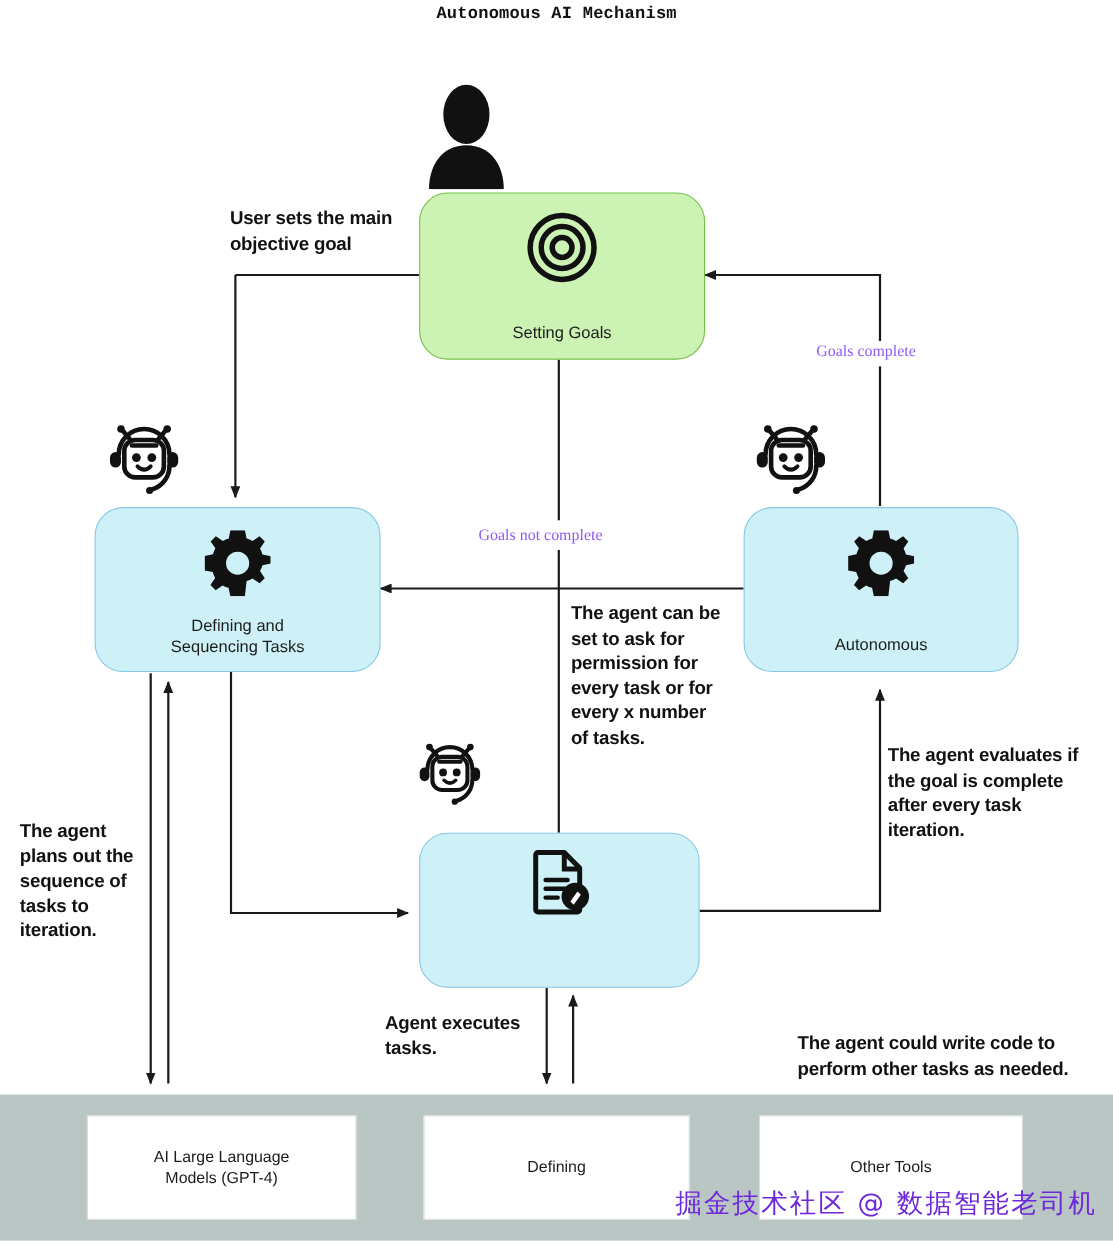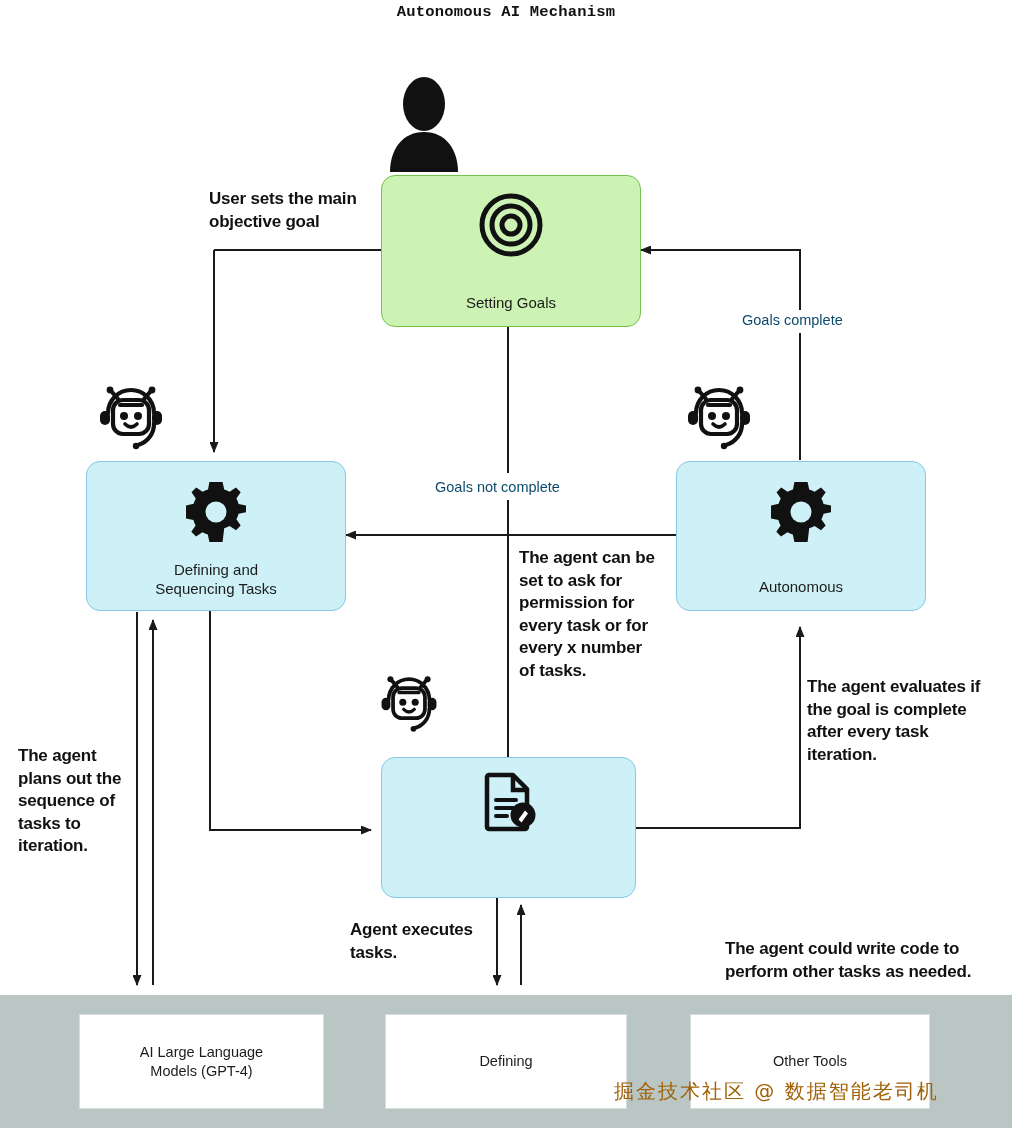--- a/index.html
+++ b/index.html
@@ -5,43 +5,43 @@
   html,body{margin:0;padding:0;background:#ffffff;}
   body{width:1012px;height:1128px;position:relative;overflow:hidden;
        font-family:"Liberation Sans", sans-serif; color:#1a1a1a;}
   #stage{position:absolute;inset:0;width:1012px;height:1128px;}
   svg.layer{position:absolute;left:0;top:0;width:1012px;height:1128px;pointer-events:none;}
 
   .title{position:absolute;left:0;top:0;width:1012px;text-align:center;
          font-weight:bold;font-size:15.5px;letter-spacing:.2px;color:#111;
          font-family:Liberation Mono, monospace;}
 
-  .node{position:absolute;border-radius:14px;box-sizing:border-box;}
+  .node{position:absolute;border-radius:26px;box-sizing:border-box;}
   .node .node-label{position:absolute;left:0;right:0;bottom:14px;text-align:center;
                     font-size:15px;color:#1c1c1c;line-height:1.22;
                     font-family:"Liberation Sans", sans-serif;}
   .node .node-icon{position:absolute;left:0;right:0;top:16px;display:flex;
                    justify-content:center;align-items:center;}
   .node.green{background:#ccf3b3;border:1.6px solid #72c24a;}
   .node.blue{background:#cdf1f7;border:1.6px solid #86c8e8;}
 
   .tool-box{position:absolute;background:#ffffff;border:1px solid #d8dede;box-sizing:border-box;
             display:flex;align-items:center;justify-content:center;text-align:center;
             font-size:14.5px;line-height:1.25;color:#1c1c1c;
             font-family:"Liberation Sans", sans-serif;}
   .bottom-bar{position:absolute;left:0;top:995px;width:1012px;height:133px;background:#b9c6c4;}
 
   .note{position:absolute;font-weight:bold;font-size:17px;line-height:1.33;
         color:#111;font-family:Liberation Sans, sans-serif;letter-spacing:-.2px;}
-  .edge-label{position:absolute;font-size:14.5px;color:#0c4a6e;background:#fff;
-              padding:0 5px;font-family:Liberation Sans, sans-serif;white-space:nowrap;}
+  .edge-label{position:absolute;font-size:14.5px;color:#8b5cf6;background:#fff;
+              padding:0 5px;font-family:Liberation Serif, serif;white-space:nowrap;}
 
   .robot{position:absolute;}
   .person{position:absolute;}
-  .watermark{position:absolute;font-size:20px;color:#a16207;white-space:nowrap;
+  .watermark{position:absolute;font-size:24px;color:#6d28d9;white-space:nowrap;
              font-family:"DejaVu Sans", sans-serif;letter-spacing:2px;}
 </style>
 </head>
 <body>
 
 <div id="stage">
 
   <div class="title" style="top:3px">Autonomous AI Mechanism</div>
 
   <svg class="layer" viewBox="0 0 1012 1128">

